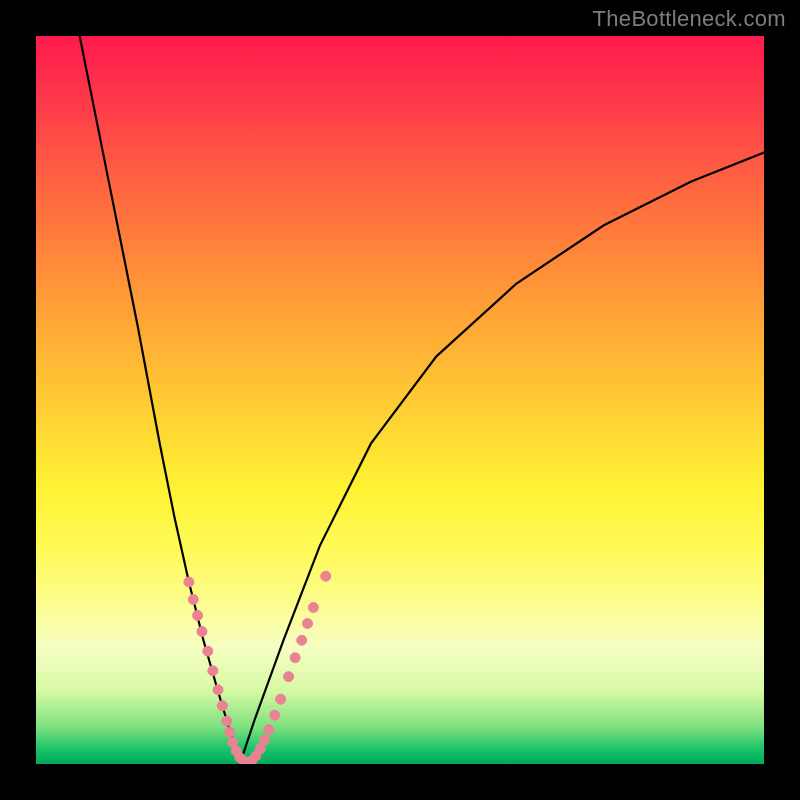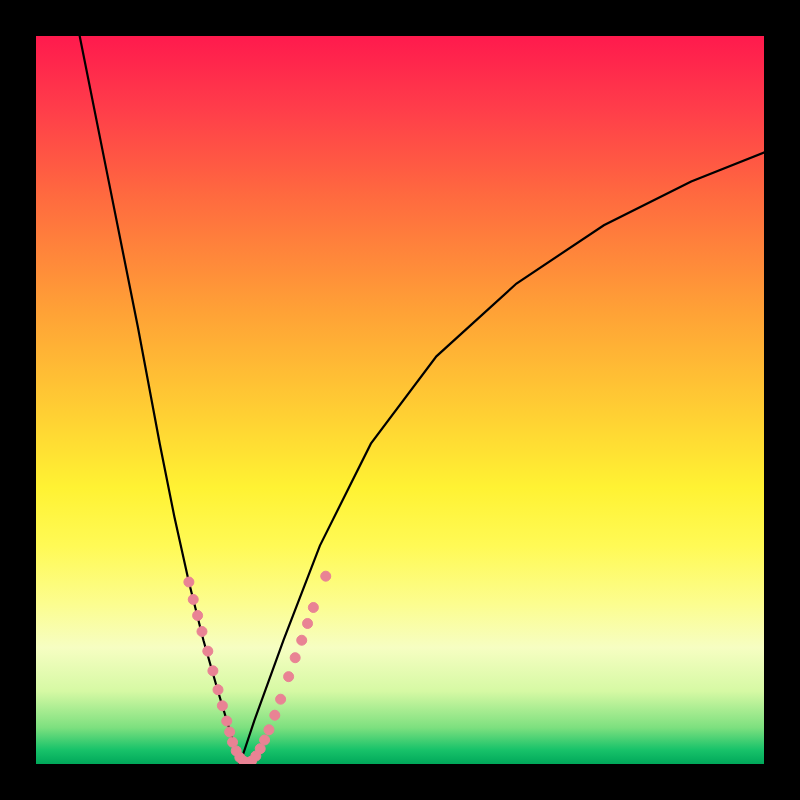--- a/index.html
+++ b/index.html
@@ -97,13 +97,14 @@
           <circle cx="244.608" cy="663.208" r="5" fill="#e98394" stroke="#e98394"></circle>
           <circle cx="252.616" cy="640.64" r="5" fill="#e98394" stroke="#e98394"></circle>
           <circle cx="259.168" cy="621.712" r="5" fill="#e98394" stroke="#e98394"></circle>
           <circle cx="265.71999999999997" cy="604.24" r="5" fill="#e98394" stroke="#e98394"></circle>
           <circle cx="271.544" cy="587.496" r="5" fill="#e98394" stroke="#e98394"></circle>
           <circle cx="277.368" cy="571.48" r="5" fill="#e98394" stroke="#e98394"></circle>
           <circle cx="289.74399999999997" cy="540.1759999999999" r="5" fill="#e98394" stroke="#e98394"></circle>
         </g>
     </svg>
   </div>
+  <div class="watermark">TheBottleneck.com</div>
 </div>
 
 </body></html>

